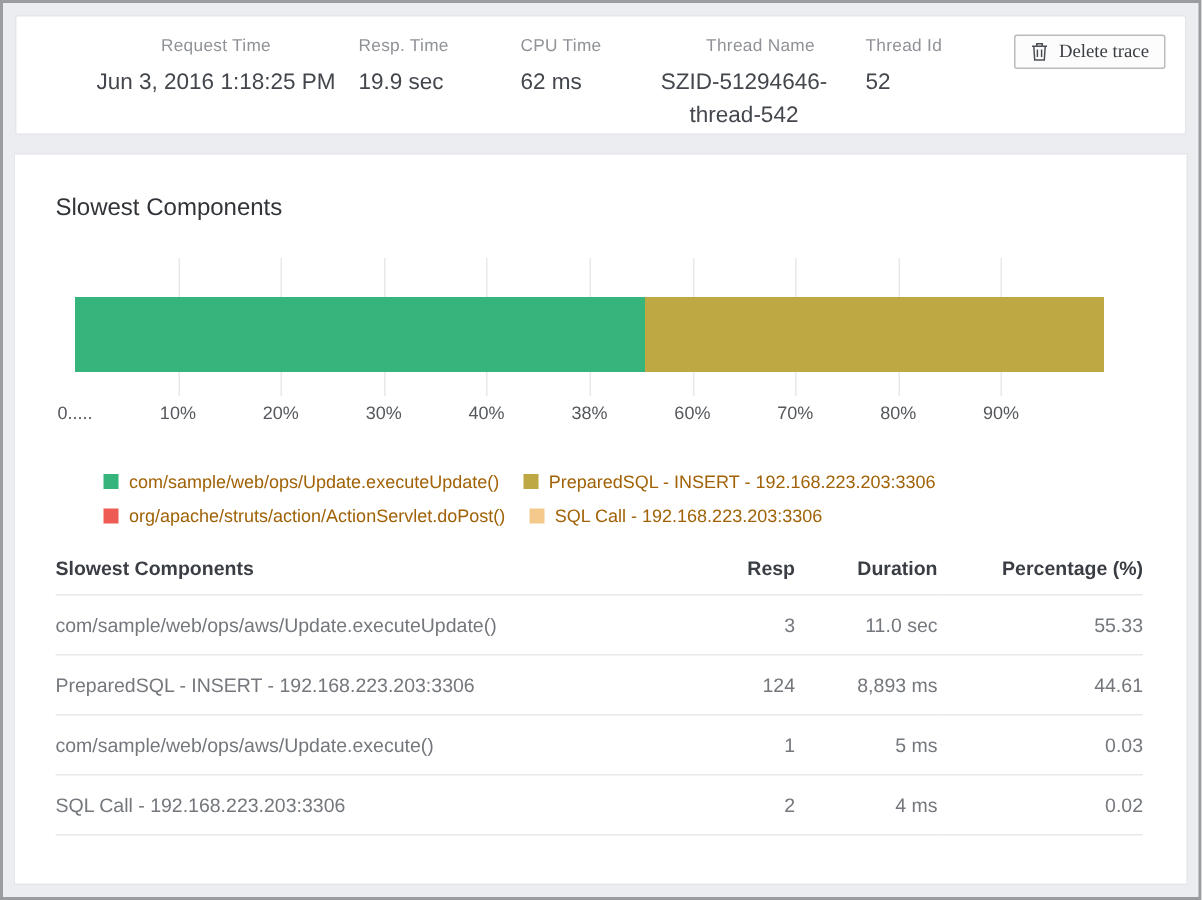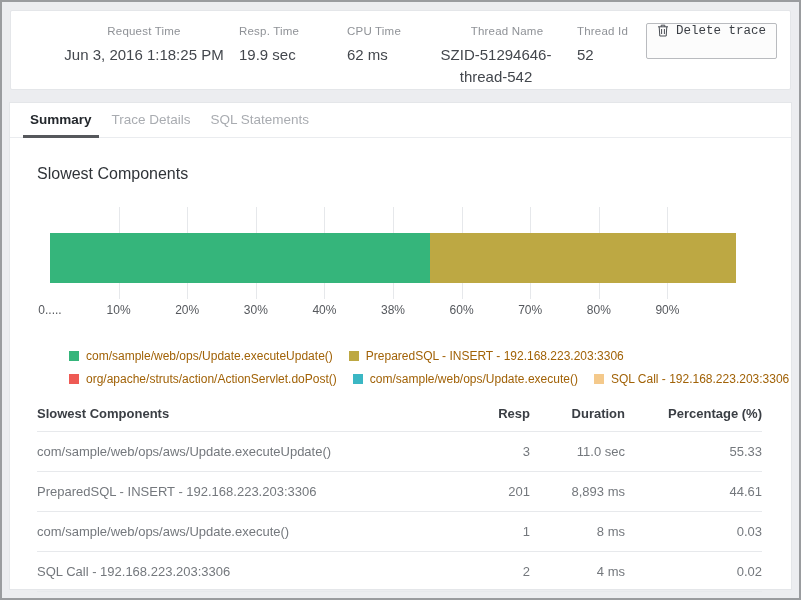--- a/index.html
+++ b/index.html
@@ -24,25 +24,25 @@
   .hfield:nth-child(1){ width: 190px; text-align: center; }
   .hfield:nth-child(2){ width: 108px; }
   .hfield:nth-child(3){ width: 90px; }
   .hfield:nth-child(4){ width: 140px; text-align: center; }
   .hfield .hlabel { display:block; font-size: 11.5px; color: #8f9297; letter-spacing: .2px; }
   .hfield .hvalue { display:block; margin-top: 7px; font-size: 15px; color: #43474d; line-height: 1.45; }
   .hfield:nth-child(4) .hvalue { max-width: 118px; }
 
   .delete-btn {
     position: absolute; top: 12px; right: 13px;
-    display: inline-flex; align-items: flex-start; gap: 7px;
-    height: 36px; padding: 0 10px;
+    display: inline-flex; align-items: center; gap: 7px;
+    height: 23px; padding: 0 10px;
     background: #fcfcfc; border: 1px solid #b9bbbf; border-radius: 2px;
     font-size: 12.5px; color: #3a3e44; cursor: pointer;
-    font-family: Liberation Mono, monospace;
+    font-family: Liberation Serif, serif;
   }
 
   
   .content-card {
     position: absolute; left: 7px; right: 7px; top: 100px; bottom: 8px;
     background: #fff; border: 1px solid #e4e6e9;
   }
 
   .tabs {
     display: flex; gap: 16px; align-items: stretch;
@@ -125,25 +125,20 @@
           <path d="M2.2 2.8 L2.8 12 H9.2 L9.8 2.8"></path>
           <path d="M4.6 5 V10 M7.4 5 V10"></path>
         </svg>
       </span>
       <span>Delete trace</span>
     </button>
   </div>
 
   <div class="content-card">
 
-    <div class="tabs">
-        <div class="tab active">Summary</div>
-        <div class="tab">Trace Details</div>
-        <div class="tab">SQL Statements</div>
-      </div>
 
     <div class="section-title">Slowest Components</div>
 
     <div class="chart">
       <div id="gridlines">
           <div class="gridline" style="left: 10%;"></div>
           <div class="gridline" style="left: 20%;"></div>
           <div class="gridline" style="left: 30%;"></div>
           <div class="gridline" style="left: 40%;"></div>
           <div class="gridline" style="left: 50%;"></div>
@@ -178,24 +173,20 @@
           </span>
           <span class="legend-item">
             <span class="swatch" style="background: rgb(189, 168, 67);"></span>
             <span class="legend-label">PreparedSQL - INSERT - 192.168.223.203:3306</span>
           </span>
         </div>
         <div class="legend-row">
           <span class="legend-item">
             <span class="swatch" style="background: rgb(238, 90, 84);"></span>
             <span class="legend-label">org/apache/struts/action/ActionServlet.doPost()</span>
-          </span>
-          <span class="legend-item">
-            <span class="swatch" style="background: rgb(59, 183, 196);"></span>
-            <span class="legend-label">com/sample/web/ops/Update.execute()</span>
           </span>
           <span class="legend-item">
             <span class="swatch" style="background: rgb(244, 201, 139);"></span>
             <span class="legend-label">SQL Call - 192.168.223.203:3306</span>
           </span>
         </div>
       </div>
 
     <table class="slow-table">
       <colgroup>
@@ -214,28 +205,28 @@
         </thead>
       <tbody id="tbody">
           <tr>
             <td>com/sample/web/ops/aws/Update.executeUpdate()</td>
             <td>3</td>
             <td>11.0 sec</td>
             <td>55.33</td>
           </tr>
           <tr>
             <td>PreparedSQL - INSERT - 192.168.223.203:3306</td>
-            <td>201</td>
+            <td>124</td>
             <td>8,893 ms</td>
             <td>44.61</td>
           </tr>
           <tr>
             <td>com/sample/web/ops/aws/Update.execute()</td>
             <td>1</td>
-            <td>8 ms</td>
+            <td>5 ms</td>
             <td>0.03</td>
           </tr>
           <tr>
             <td>SQL Call - 192.168.223.203:3306</td>
             <td>2</td>
             <td>4 ms</td>
             <td>0.02</td>
           </tr>
         </tbody>
     </table>

